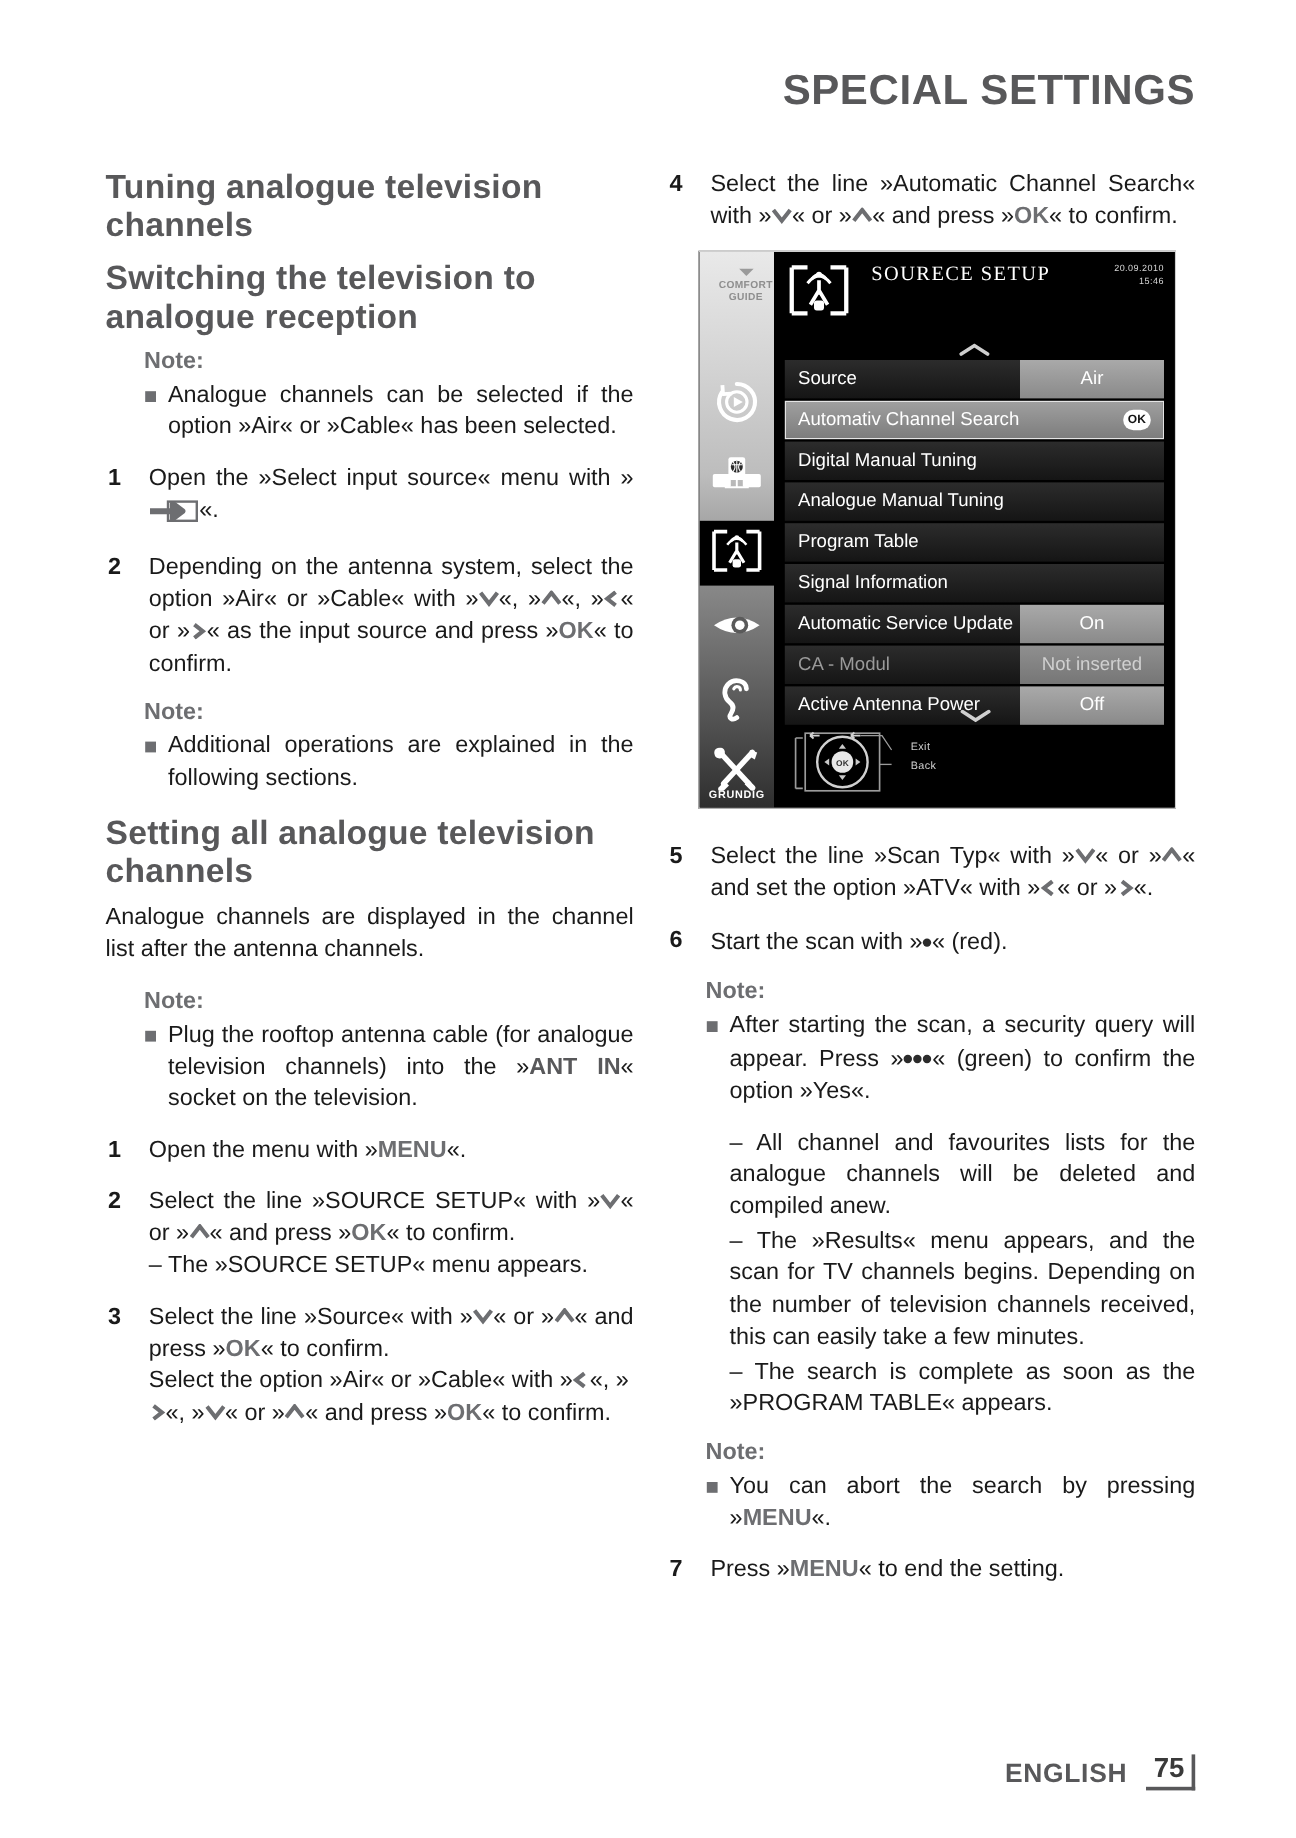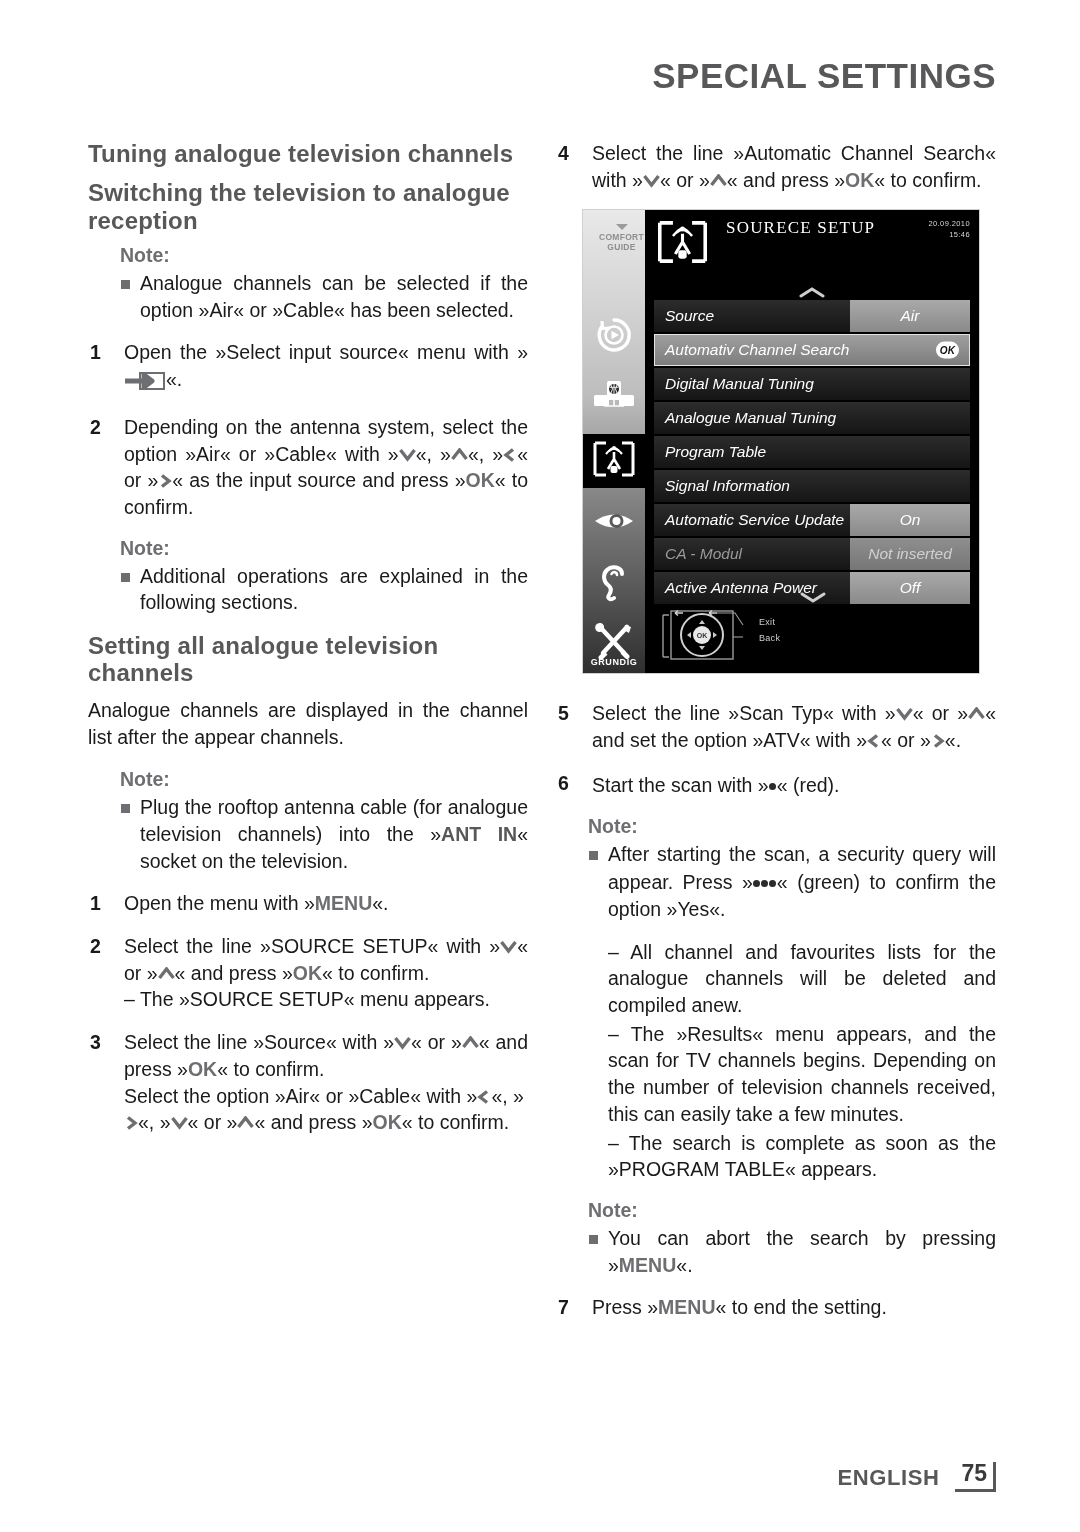--- a/index.html
+++ b/index.html
@@ -52,21 +52,21 @@
   
   .col {
     position: absolute;
     width: 440px;
     top: 140px;
   }
   .col-left { left: 88px; }
   .col-right { left: 556px; }
 
   h2.sec {
-    font-size: 24px;
+    font-size: 28px;
     font-weight: bold;
     color: #58585a;
     line-height: 1.14;
     margin: 0 0 12px 0;
     letter-spacing: 0.2px;
   }
   h2.sec.tight { margin-bottom: 10px; }
 
   p.body {
     font-size: 19.5px;
@@ -265,21 +265,20 @@
     left: 9px;
     right: 9px;
     top: 90px;
   }
   .mrow {
     position: relative;
     height: 31.5px;
     margin-bottom: 2.5px;
     display: flex;
     align-items: stretch;
-    font-style: italic;
   }
   .mrow .lab {
     flex: 1;
     background: linear-gradient(to bottom, #2c2c2c, #151515);
     display: flex;
     align-items: center;
     padding-left: 11px;
     font-size: 15.5px;
     color: #ffffff;
     box-sizing: border-box;
@@ -418,21 +417,21 @@
     </div>
 
     <div class="note-head">Note:</div>
     <div class="note-item">
       <span class="sq"></span>
       <span>Additional operations are explained in the following sections.</span>
     </div>
 
     <h2 class="sec tight">Setting all analogue television channels</h2>
 
-    <p class="body">Analogue channels are displayed in the channel list after the appear channels.</p>
+    <p class="body">Analogue channels are displayed in the channel list after the antenna channels.</p>
 
     <div class="note-head">Note:</div>
     <div class="note-item">
       <span class="sq"></span>
       <span>Plug the rooftop antenna cable (for analogue television channels) into the »</span><span class="kb-dark">ANT IN</span><span>« socket on the television.</span>
     </div>
 
     <div class="step">
       <span class="num">1</span>
       <span>Open the menu with »</span><span class="kb">MENU</span><span>«.</span>

